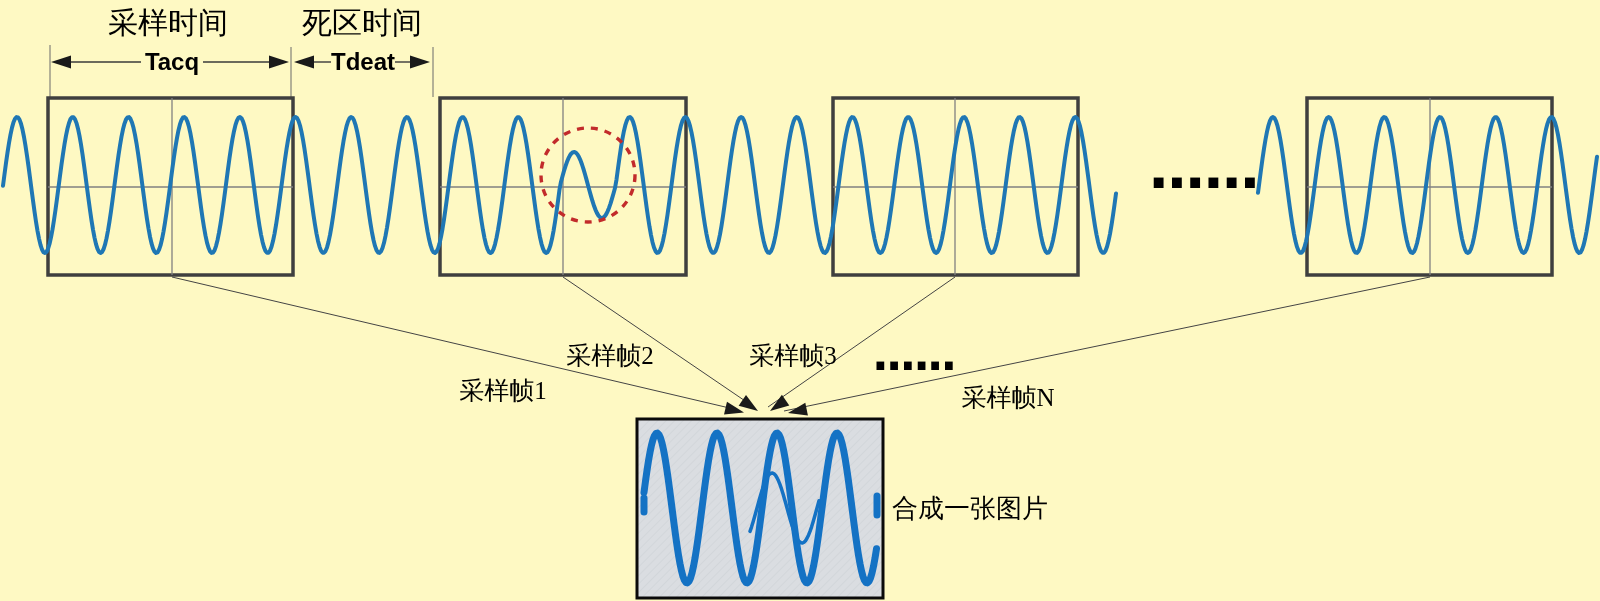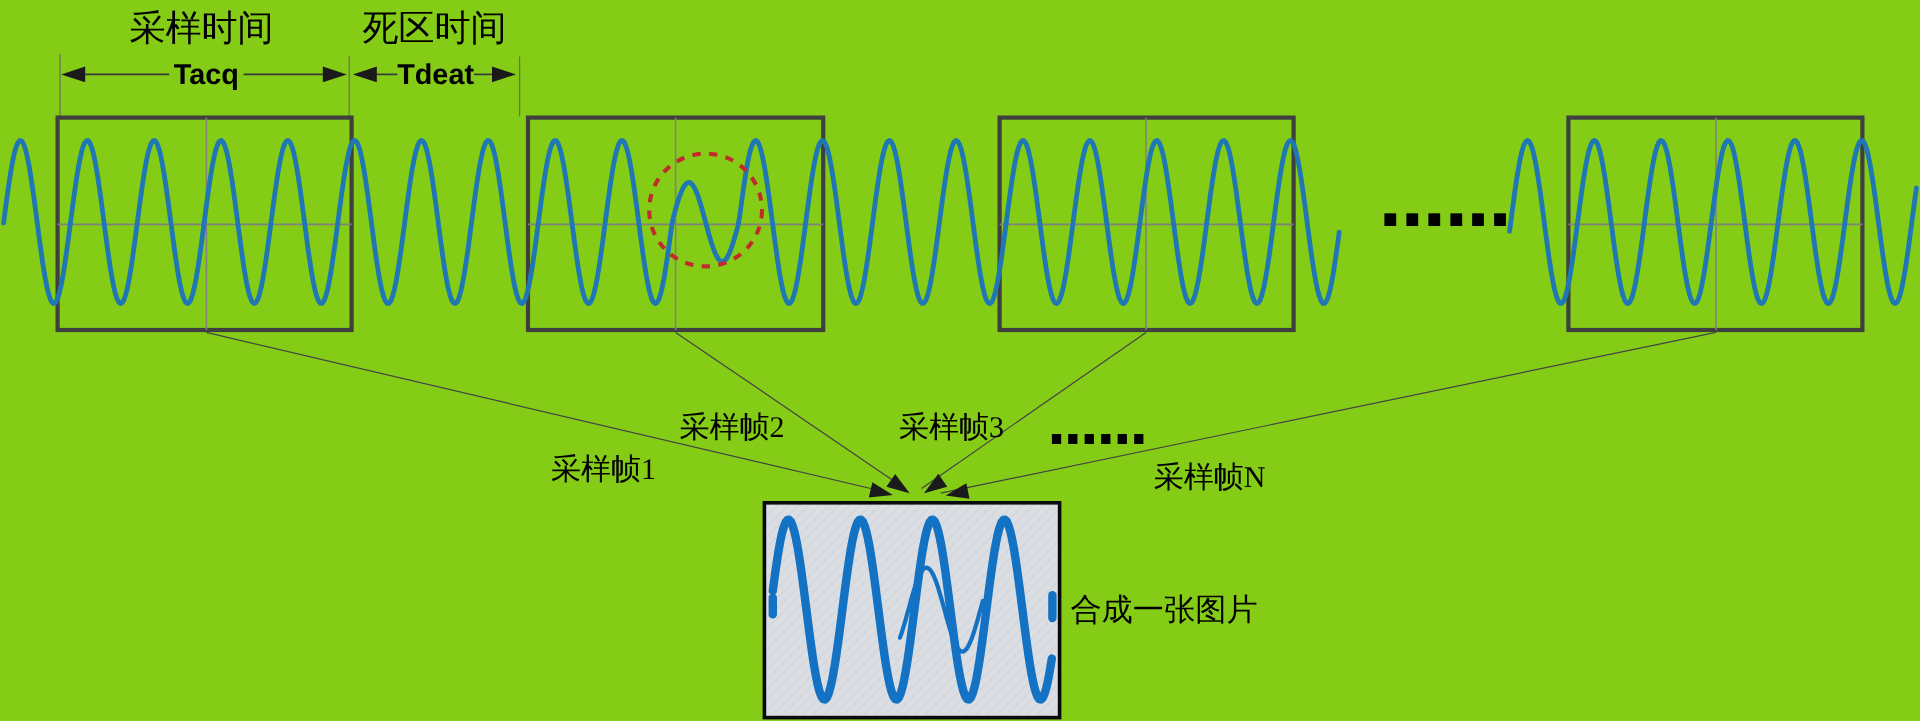--- a/index.html
+++ b/index.html
@@ -1,16 +1,16 @@
 <!DOCTYPE html>
 <html style="--wave: #1F77B4; --composite-wave: #1472C4; --frame-border: #3F3F3F; --crosshair: #808080; --anomaly-circle: #C22B2B; --connector: #444444; --text: #000000;"><head>
 <meta charset="utf-8">
 <style>
   html,body{margin:0;padding:0;background:#ffffff;}
-  .stage{width:1600px;height:601px;position:relative;background:#84cc16;overflow:hidden;}
+  .stage{width:1600px;height:601px;position:relative;background:#fef9c3;overflow:hidden;}
   svg{display:block;}
   text{fill:var(--text,#000);}
   .cjk{font-family:"Liberation Serif","DejaVu Serif",serif;}
   .lat{font-family:"Liberation Sans","DejaVu Sans",sans-serif;font-weight:700;}
   .dots{font-family:"DejaVu Sans","Liberation Sans",sans-serif;font-weight:700;}
   .frame-rect{fill:none;stroke:var(--frame-border,#3F3F3F);stroke-width:3.5px;}
   .crosshair{stroke:var(--crosshair,#808080);stroke-width:1.3px;}
   .wave{fill:none;stroke:var(--wave,#1F77B4);stroke-width:4px;stroke-linecap:round;stroke-linejoin:round;}
   .wave-thick{fill:none;stroke:var(--composite-wave,#1472C4);stroke-width:7px;stroke-linecap:round;stroke-linejoin:round;}
   .wave-thin{fill:none;stroke:var(--composite-wave,#1472C4);stroke-width:3.5px;stroke-linecap:round;stroke-linejoin:round;}

